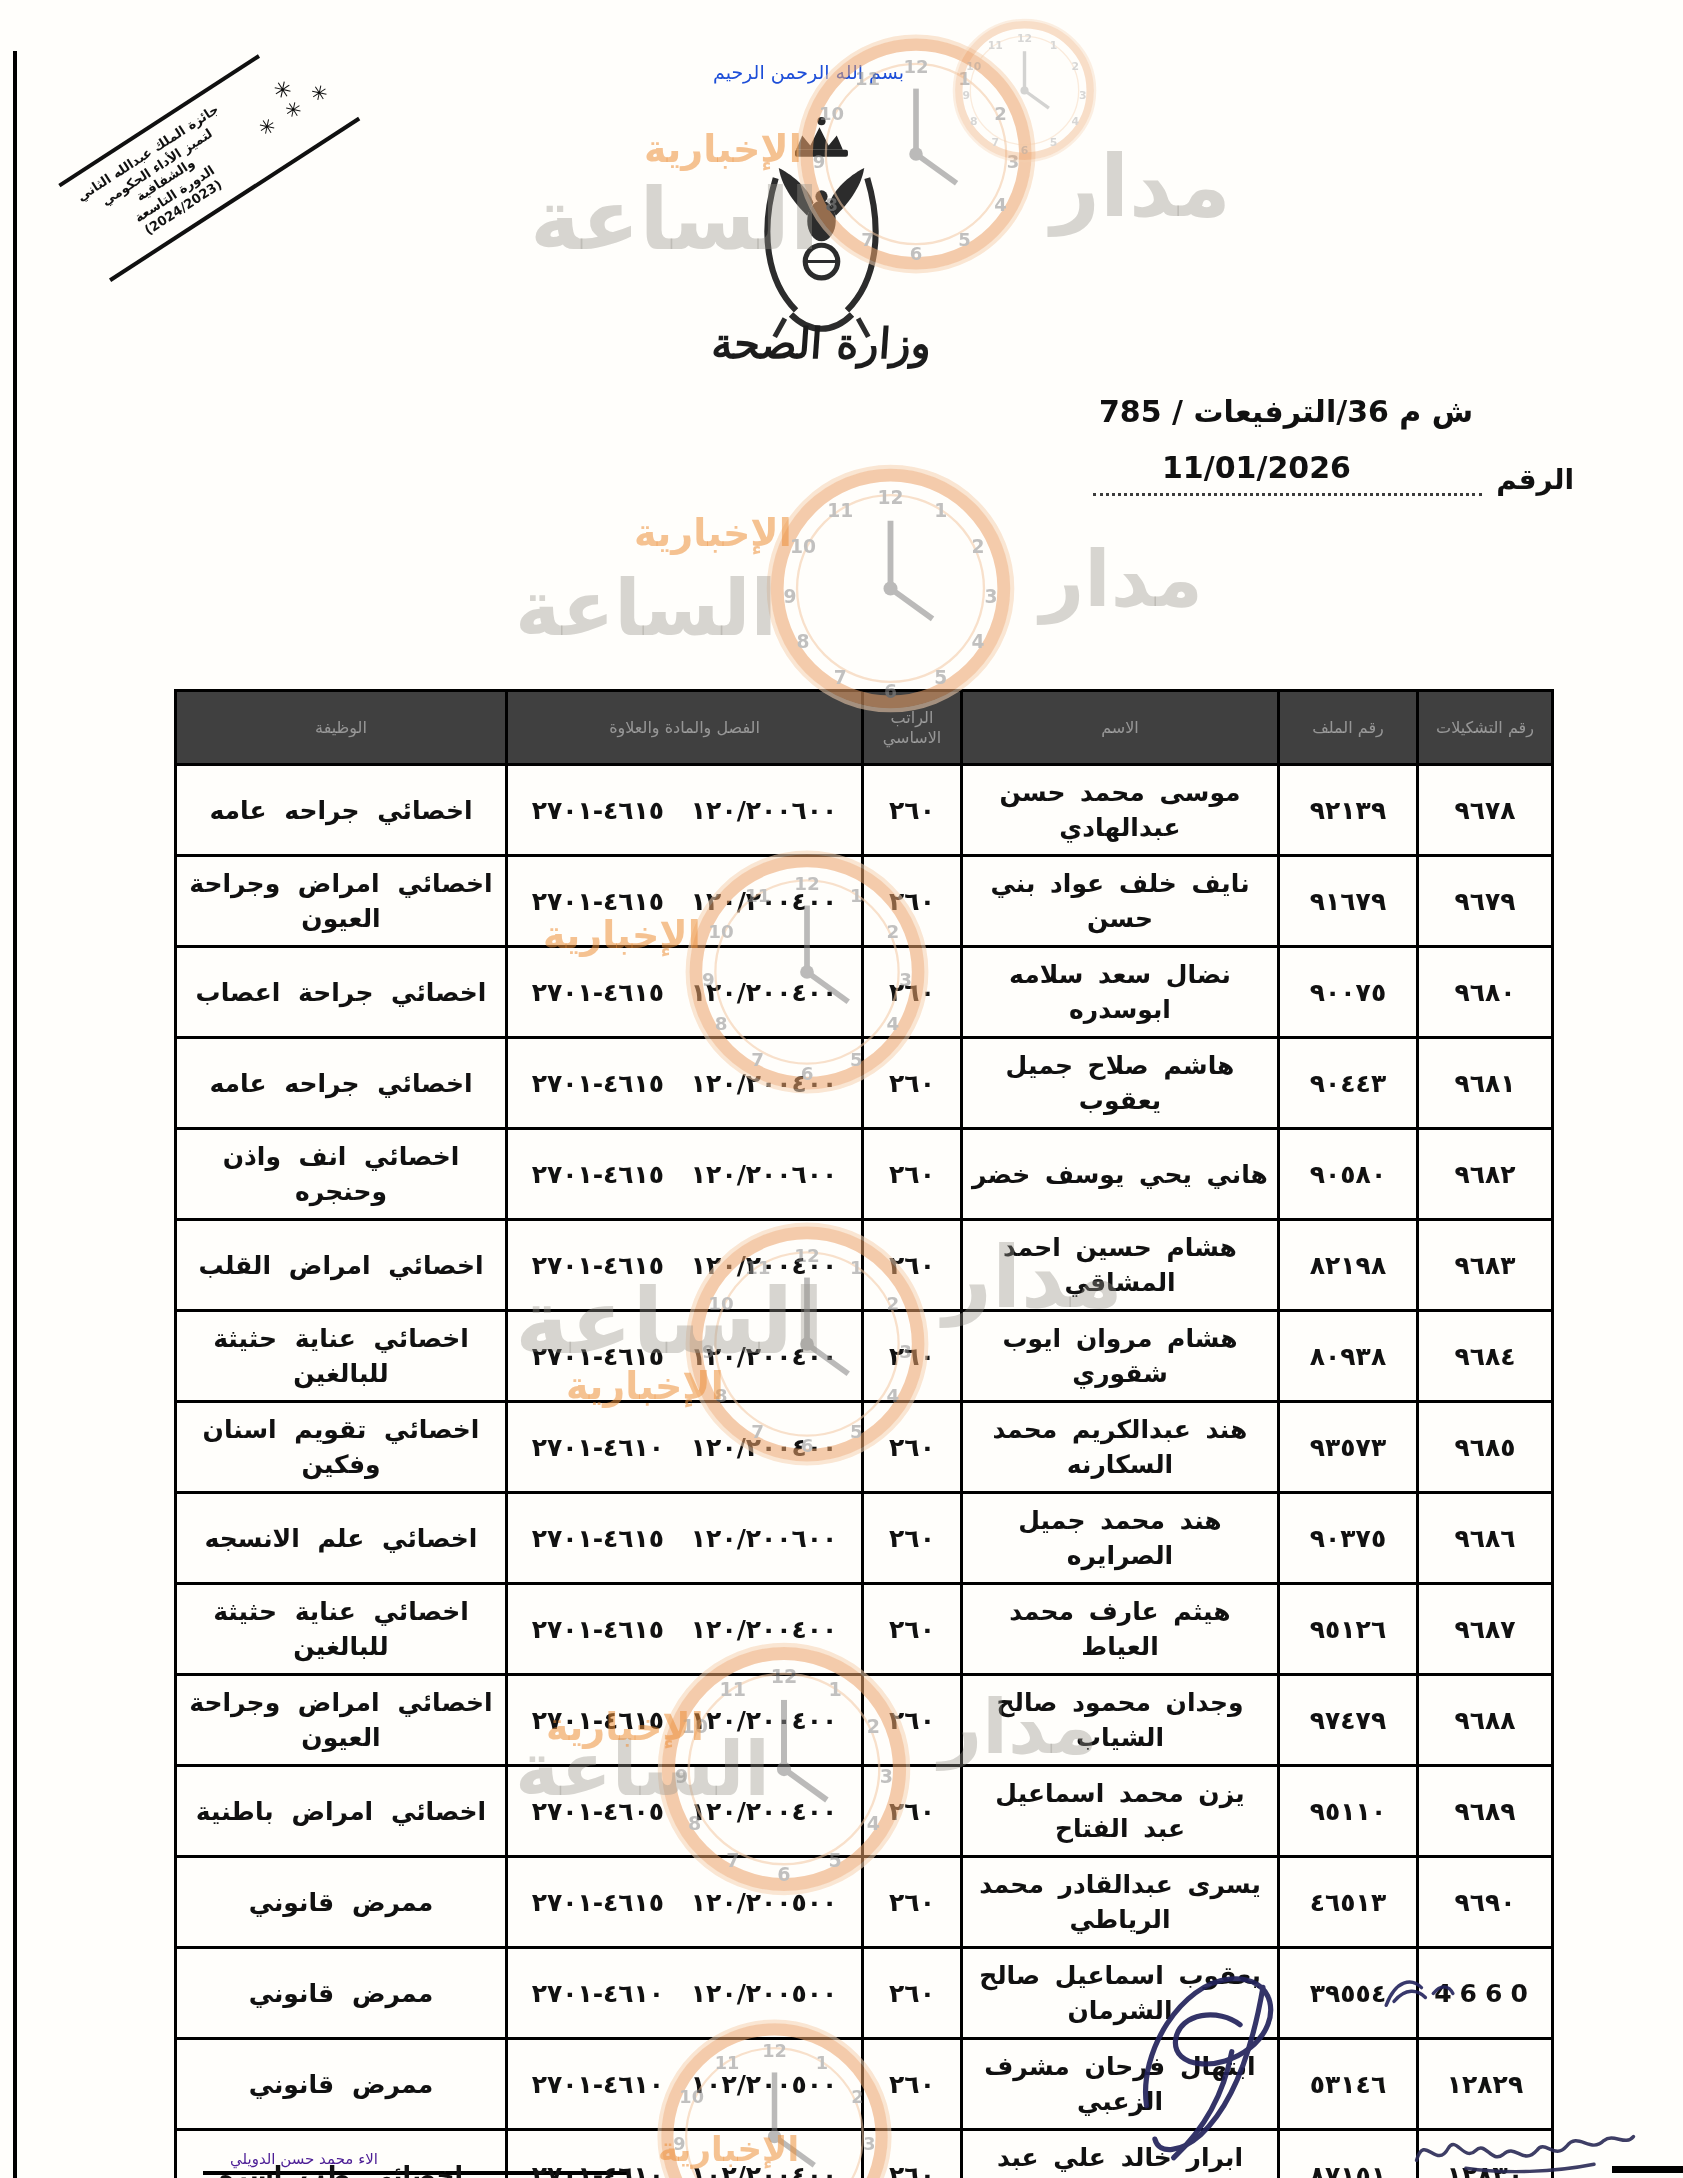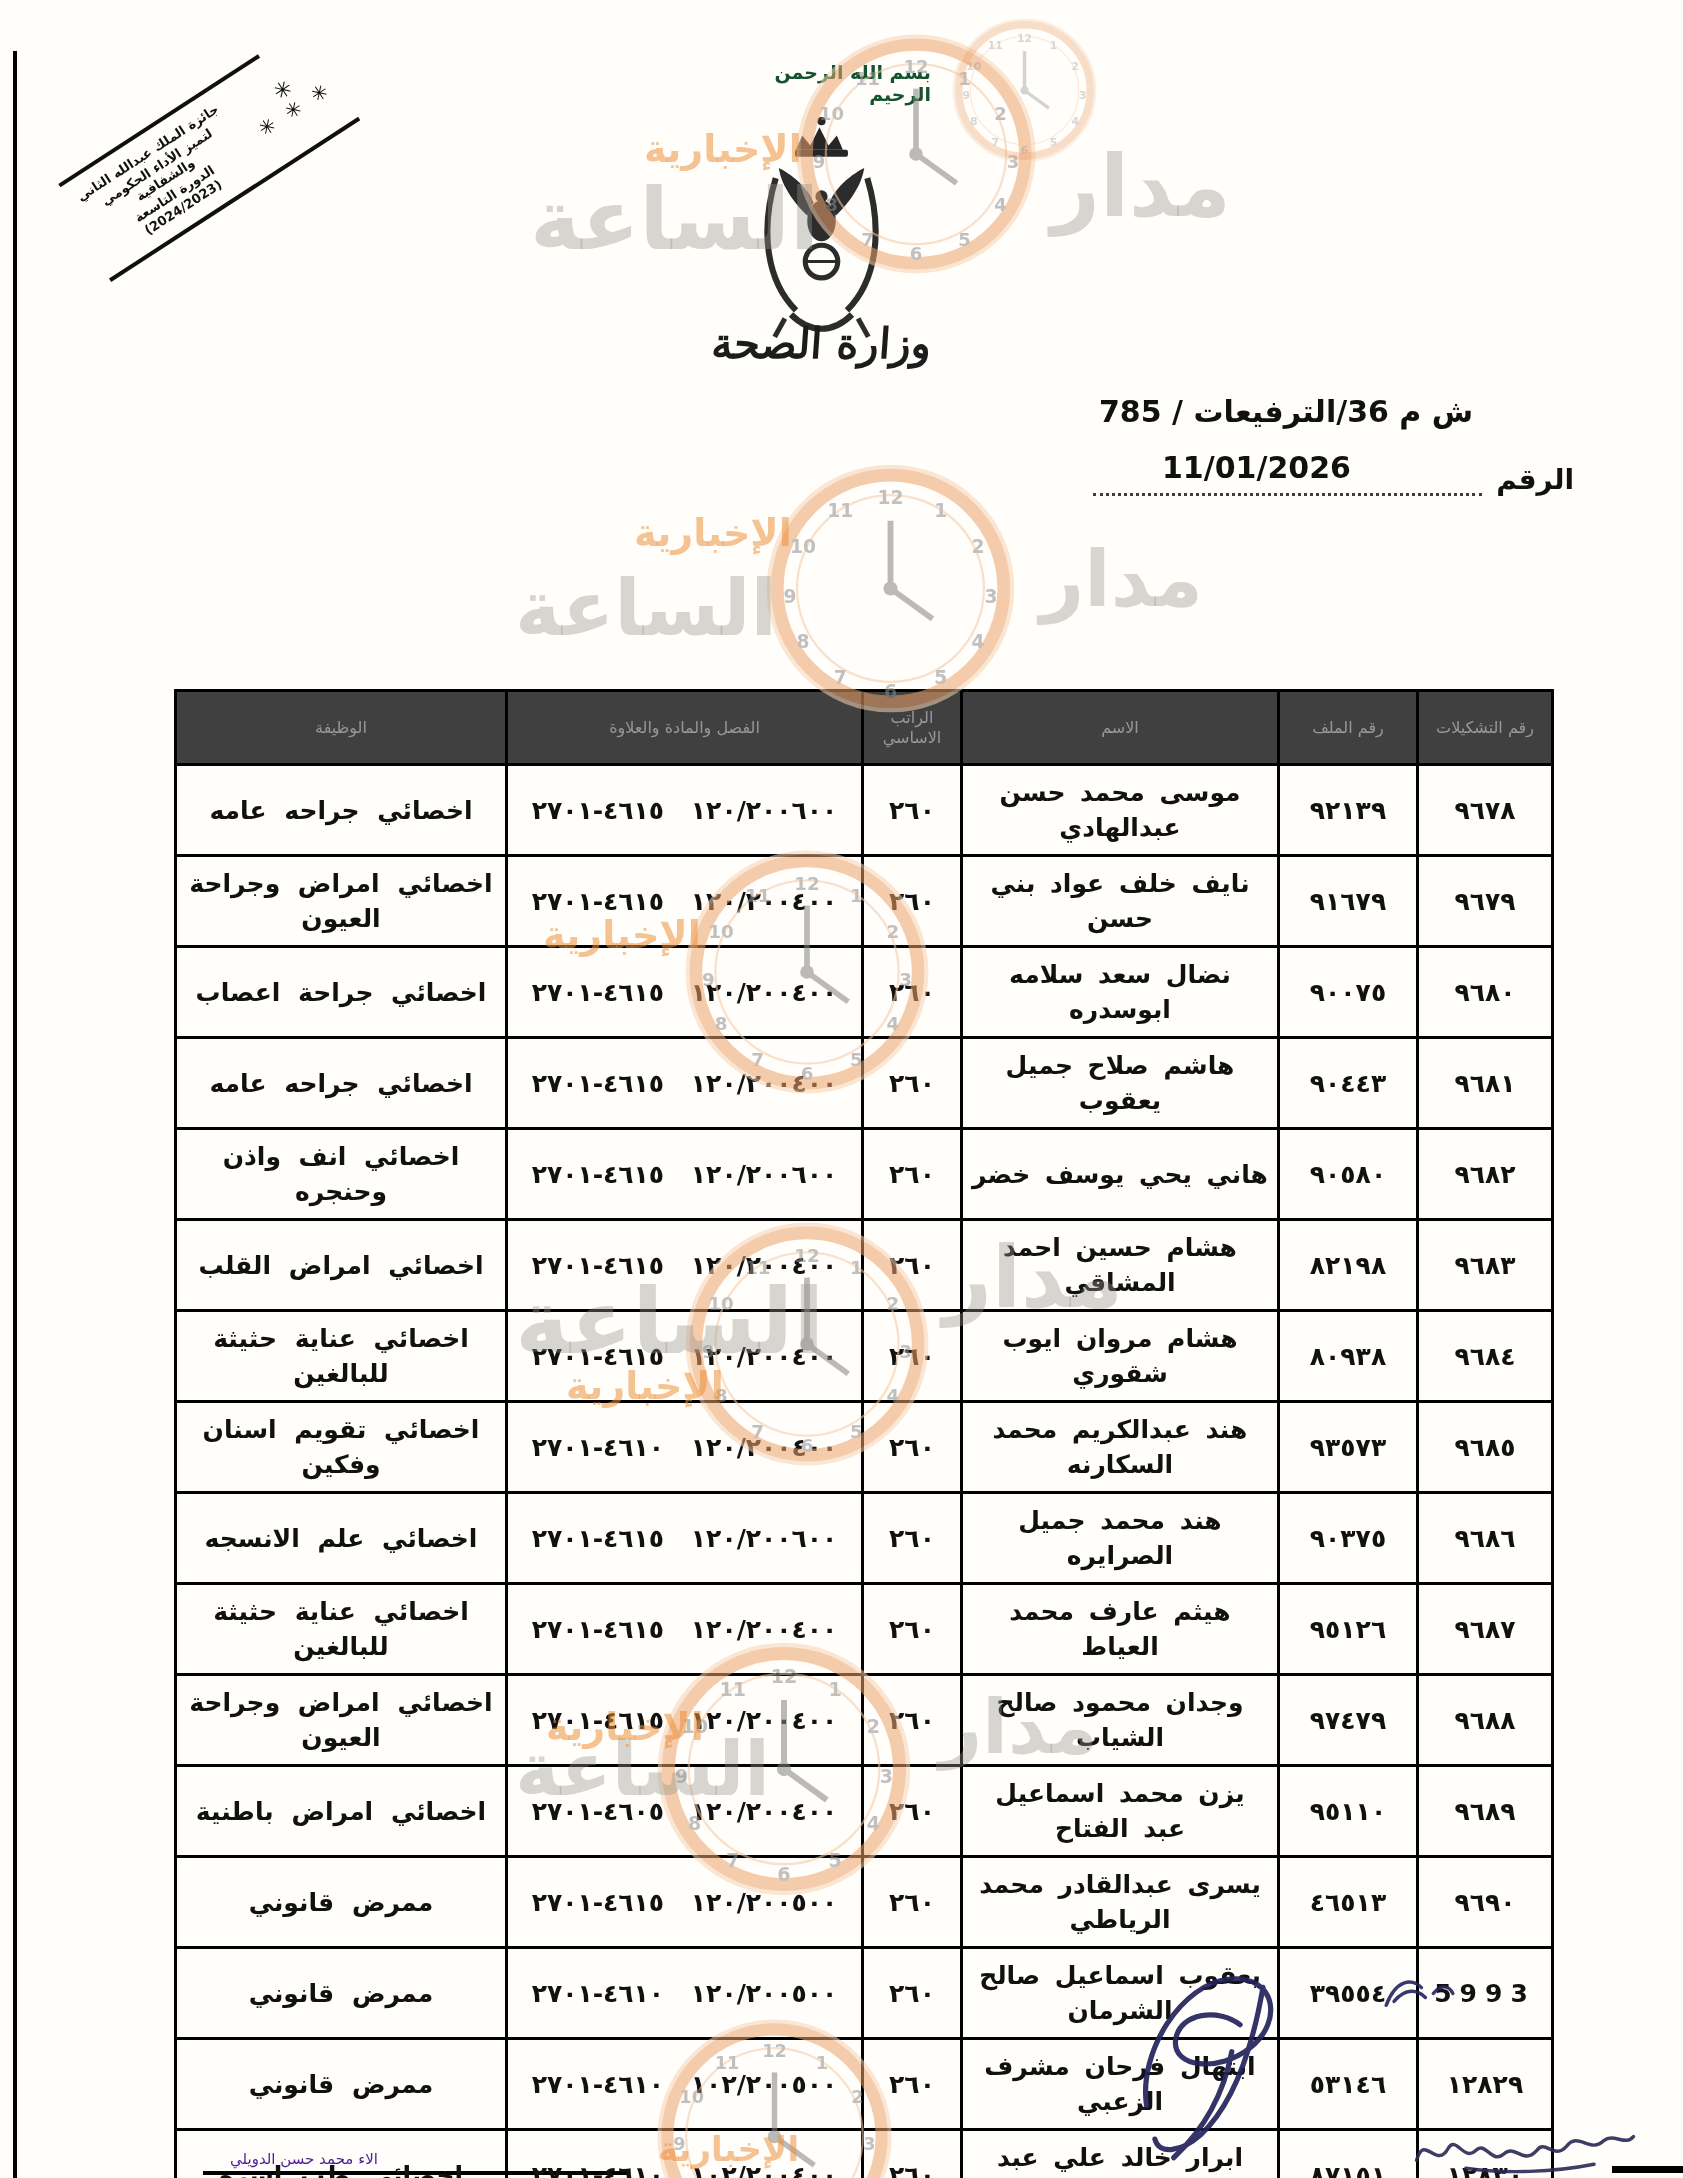--- a/index.html
+++ b/index.html
@@ -18,22 +18,22 @@
   .award-line{height:4px;background:#101010;margin:8px 0;}
   .award-line.short{width:238px;margin-right:50px;}
   .award-body{display:flex;flex-direction:row;gap:10px;align-items:center;padding:2px 6px;}
   .award-text{flex:1;text-align:center;}
   .award-text p{margin:1px 0;font-size:13px;font-weight:bold;line-height:1.2;}
   .award-stars{width:85px;text-align:center;color:#0c0c0c;}
   .star-single{font-size:22px;display:block;line-height:1;}
   .star-row{font-size:20px;display:block;letter-spacing:4px;line-height:1.1;}
 
   
-  .basmala{position:absolute;left:713px;top:61px;width:218px;text-align:right;
-    font-size:19px;color:#14532d;font-weight:bold;}
+  .basmala{position:absolute;left:713px;top:61px;width:218px;text-align:left;
+    font-size:19px;color:#1d4ed8;font-weight:normal;}
   .crest{position:absolute;left:750px;top:111px;}
   .ministry{position:absolute;left:683px;top:319px;width:277px;text-align:center;
     font-family:"DejaVu Serif",serif;font-size:42px;font-weight:bold;color:#1c1c1c;
     transform:skewX(-4deg);}
 
   
   .refblock{position:absolute;left:1093px;top:394px;width:481px;direction:rtl;}
   .ref-main{font-size:30px;font-weight:bold;text-align:left;padding-left:6px;white-space:nowrap;}
   .ref-row{display:flex;align-items:flex-end;gap:14px;margin-top:30px;}
   .ref-label{font-size:28px;font-weight:bold;white-space:nowrap;}
@@ -262,21 +262,21 @@
           <tr>
             <td class="c-seq">٩٦٩٠</td>
             <td class="c-file">٤٦٥١٣</td>
             <td class="c-name">يسرى عبدالقادر محمد الرياطي</td>
             <td class="c-salary">٢٦٠</td>
             <td class="c-grade">١٢٠/٢٠٠٥٠٠ ٤٦١٥-٢٧٠١</td>
             <td class="c-job">ممرض قانوني</td>
           </tr>
 
           <tr>
-            <td class="c-seq">5993</td>
+            <td class="c-seq">4660</td>
             <td class="c-file">٣٩٥٥٤</td>
             <td class="c-name">يعقوب اسماعيل صالح الشرمان</td>
             <td class="c-salary">٢٦٠</td>
             <td class="c-grade">١٢٠/٢٠٠٥٠٠ ٤٦١٠-٢٧٠١</td>
             <td class="c-job">ممرض قانوني</td>
           </tr>
 
           <tr>
             <td class="c-seq">١٢٨٢٩</td>
             <td class="c-file">٥٣١٤٦</td>

